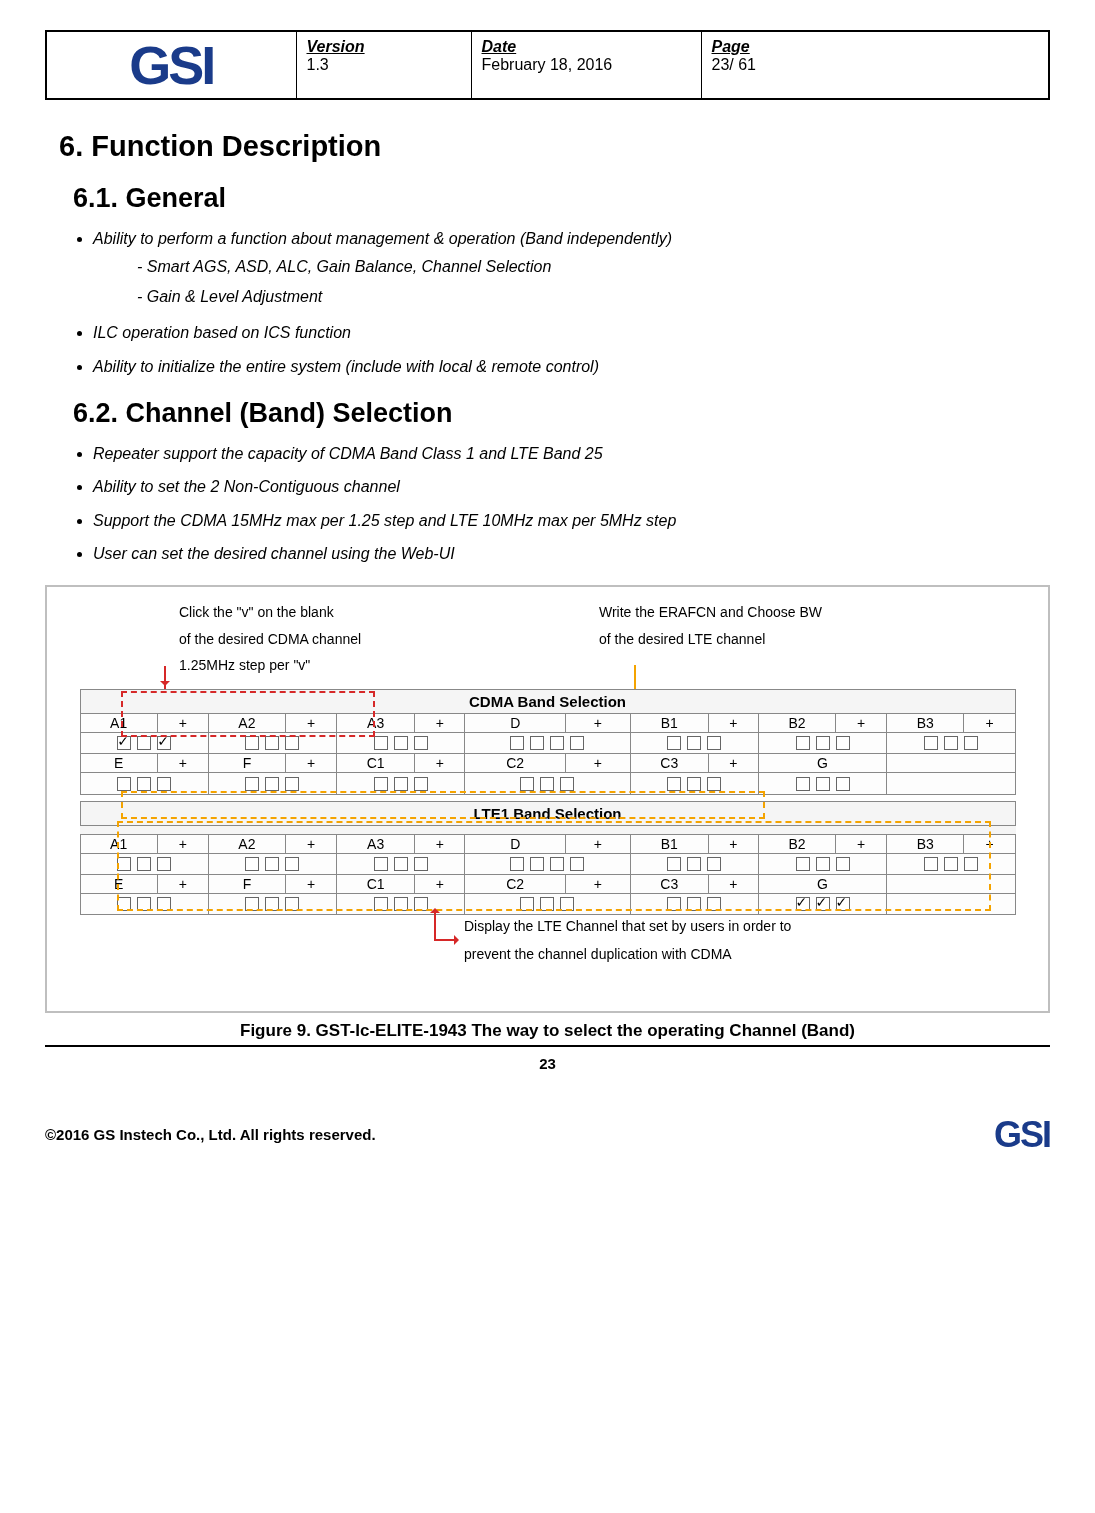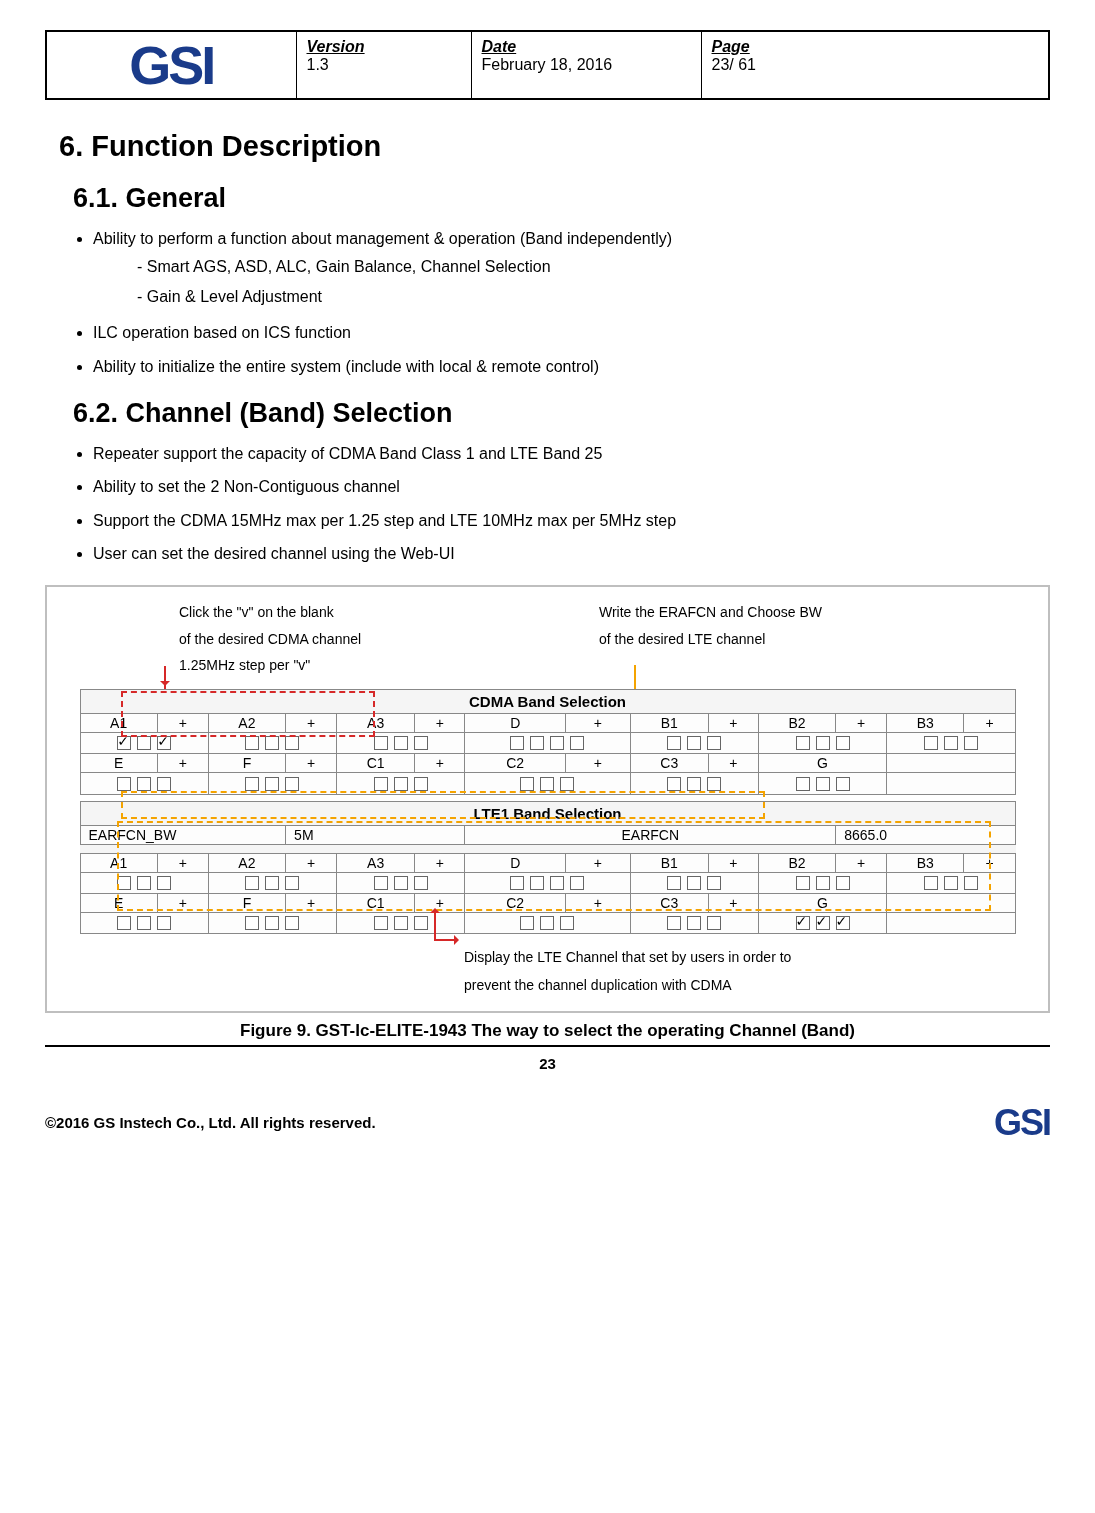--- a/index.html
+++ b/index.html
@@ -58,20 +58,21 @@
   }
   ul.outer {
     list-style: disc;
     padding-left: 48px;
     margin: 0 0 18px 0;
   }
   ul.outer > li {
     font-size: 16px;
     margin: 8px 0;
     line-height: 1.6;
+    font-style: italic;
   }
   .sub-line {
     margin-left: 44px;
     font-size: 16px;
     line-height: 1.9;
   }
   .figure-box {
     border: 2px solid #bfbfbf;
     padding: 12px 12px 12px 12px;
     position: relative;
@@ -218,21 +219,21 @@
   .arrow-right-red-bottom::after {
     content: "";
     position: absolute;
     right: -8px;
     top: -4px;
     border: 5px solid transparent;
     border-left-color: #d62828;
   }
   .annot-bottom {
     position: absolute;
-    top: 344px;
+    top: 313px;
     left: 405px;
     font-size: 14px;
     line-height: 2;
     width: 480px;
   }
   .caption {
     font-weight: bold;
     font-size: 17px;
     text-align: center;
     margin: 8px 0 4px 0;
@@ -245,21 +246,21 @@
   .page-num-center {
     text-align: center;
     font-weight: bold;
     font-size: 15px;
     margin-bottom: 4px;
   }
   .footer-row {
     display: flex;
     justify-content: space-between;
     align-items: center;
-    margin-top: 30px;
+    margin-top: 42px;
   }
   .footer-left {
     font-size: 15px;
     font-weight: bold;
   }
   .footer-logo {
     font-family: Arial, sans-serif;
     font-size: 36px;
     font-weight: 900;
     color: #1a3b8a;
@@ -399,26 +400,20 @@
         </table>
 
       <div style="height:6px"></div>
 
       <table class="band-table">
         <tbody>
             <tr class="title-row">
               <td colspan="14">LTE1 Band Selection</td>
             </tr>
         <tr>
-          <td colspan="3" style="text-align:left;padding-left:8px">EARFCN_BW</td>
-          <td colspan="3" style="text-align:left;padding-left:8px">5M</td>
-          <td colspan="5">EARFCN</td>
-          <td colspan="3" style="text-align:left;padding-left:8px">8665.0</td>
-        </tr>
-        <tr>
               <td colspan="14" style="height:6px;border-left:none;border-right:none;background:transparent"></td>
             </tr>
         <tr>
           <td>A1</td>
               <td>+</td>
           <td>A2</td>
               <td>+</td>
           <td>A3</td>
               <td>+</td>
           <td>D</td>

